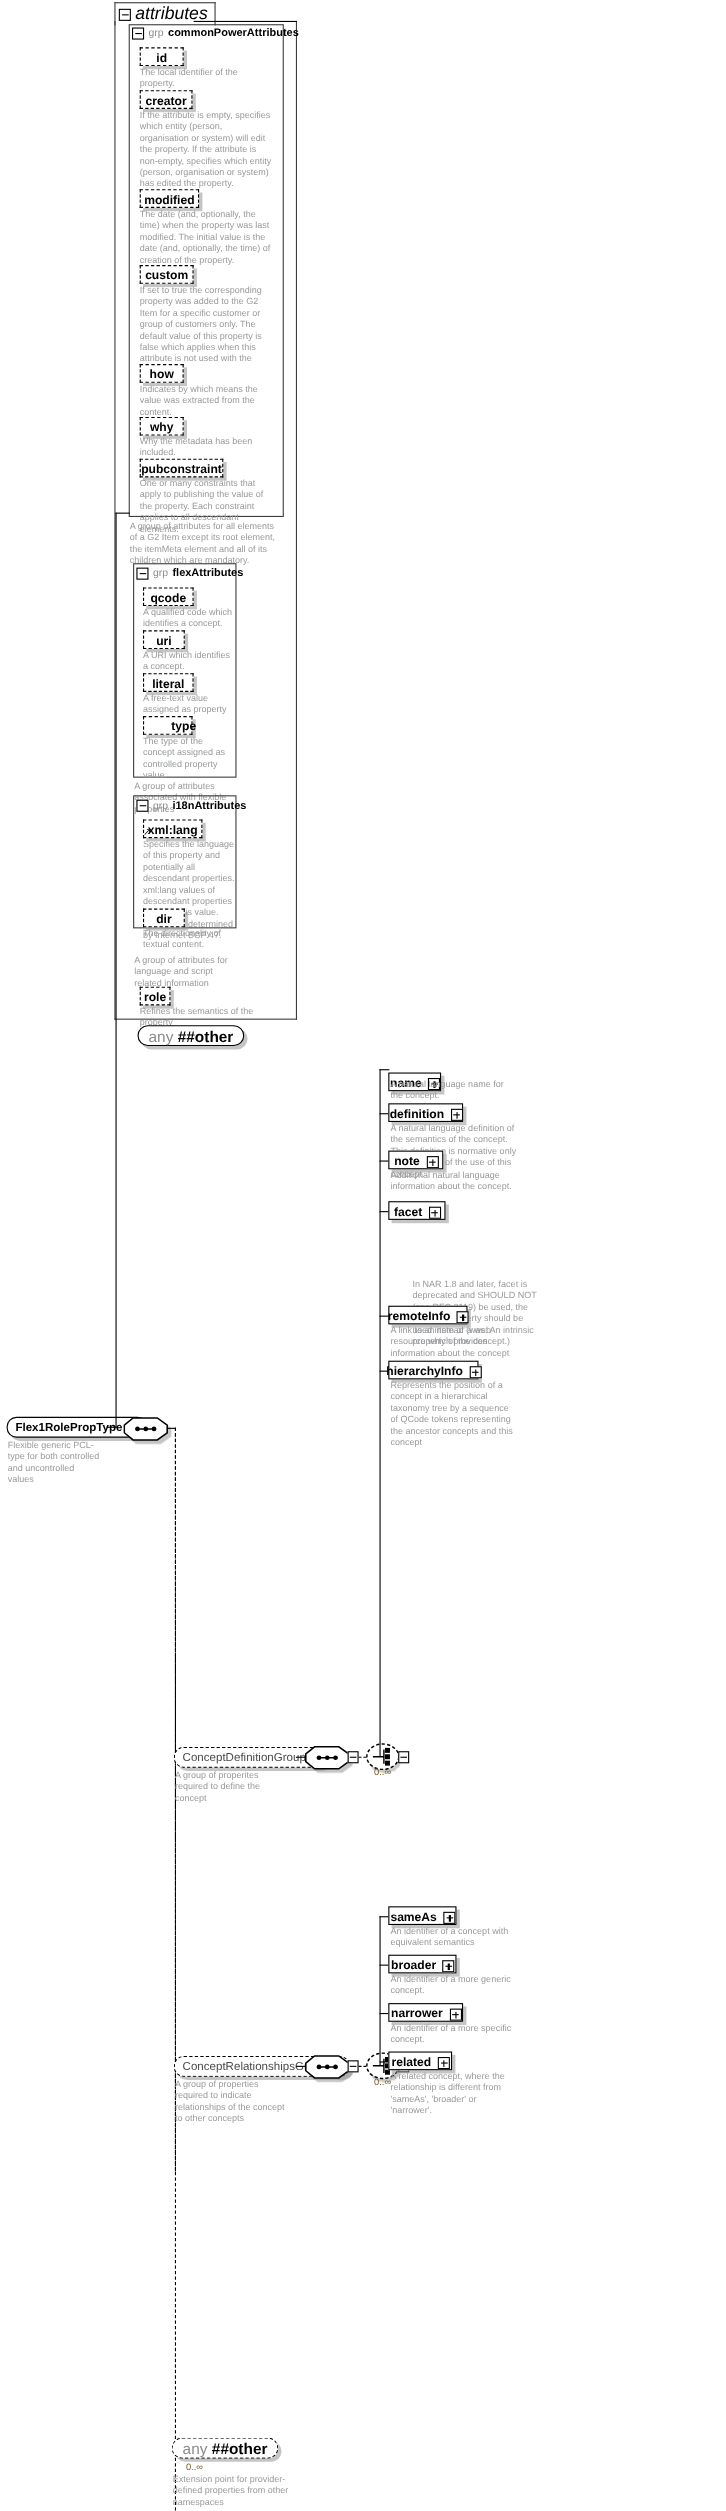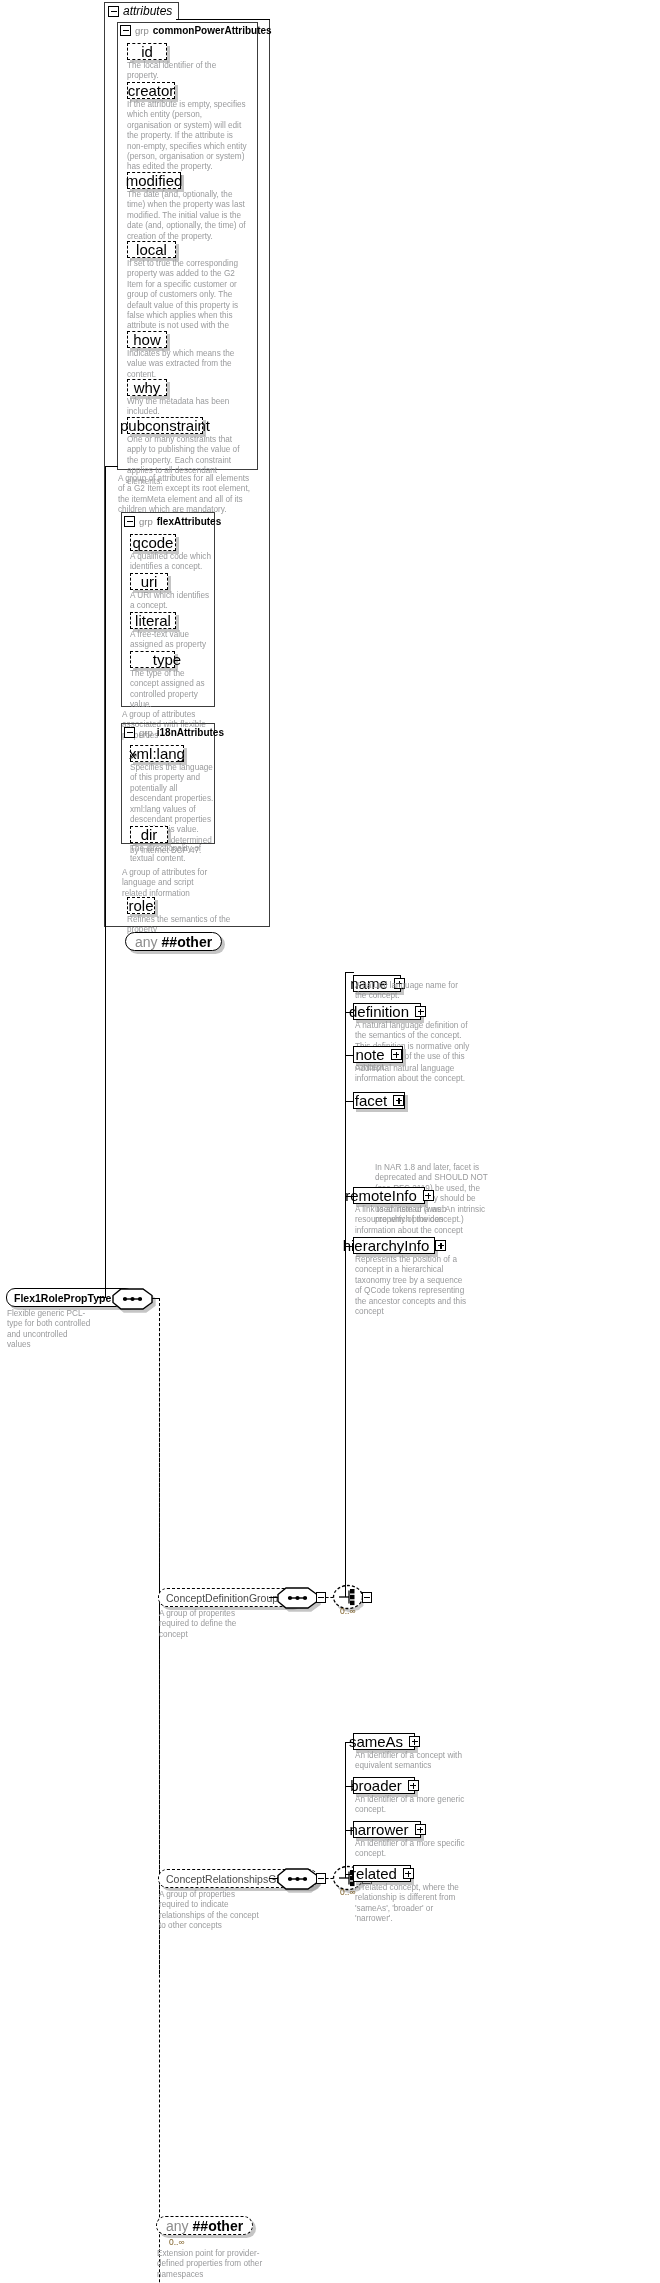--- a/index.html
+++ b/index.html
@@ -8,22 +8,22 @@
     width:660px; height:2283px; position:relative;
     font-family:"Liberation Sans", sans-serif;
     -webkit-font-smoothing:none;
   }
   .canvas { position:absolute; left:0; top:0; width:660px; height:2283px; }
 
   
   .node {
     position:absolute;
     background:#fff;
-    display:flex; align-items:center; justify-content:center;
-    font-size:15px; font-weight:normal; color:#000;
+    display:flex; align-items:flex-end; justify-content:center;
+    font-size:11px; font-weight:bold; color:#000;
     white-space:nowrap;
     box-shadow:3px 3px 0 0 rgba(150,150,150,.55);
   }
   
   .attr {
     border:1.5px dashed #000;
     height:17px;
     padding:0 7px;
   }
   
@@ -123,21 +123,21 @@
     position:absolute; width:0; border-left:1.2px dashed #000;
   }
   .hdash {
     position:absolute; height:0; border-top:1.2px dashed #000;
   }
 
   
   .tab {
     position:absolute;
     display:flex; align-items:center; gap:4px;
-    font-size:12px; font-style:italic; color:#000;
+    font-size:16px; font-style:italic; color:#000;
     background:#fff;
     padding:1px 6px 1px 3px;
     border:1.1px solid #3c3c3c;
     border-bottom:none;
     white-space:nowrap;
   }
   .seqwrap {
     position:absolute; width:40px; height:22px;
     filter:drop-shadow(3px 3px 0 rgba(150,150,150,.55));
   }
@@ -195,21 +195,21 @@
     <span>creator</span>
   </div>
   <div class="ann" style="left:127px; top:100px; width:120px;">If the attribute is empty, specifies which entity (person, organisation or system) will edit the property. If the attribute is non-empty, specifies which entity (person, organisation or system) has edited the property.</div>
 
   <div class="node attr" style="left:127px; top:172px; width:54px;">
     <span>modified</span>
   </div>
   <div class="ann" style="left:127px; top:190px; width:120px;">The date (and, optionally, the time) when the property was last modified. The initial value is the date (and, optionally, the time) of creation of the property.</div>
 
   <div class="node attr" style="left:127px; top:241px; width:49px;">
-    <span>local</span>
+    <span>custom</span>
   </div>
   <div class="ann" style="left:127px; top:259px; width:120px;">If set to true the corresponding property was added to the G2 Item for a specific customer or group of customers only. The default value of this property is false which applies when this attribute is not used with the property.</div>
 
   <div class="node attr" style="left:127px; top:331px; width:40px;">
     <span>how</span>
   </div>
   <div class="ann" style="left:127px; top:349px; width:120px;">Indicates by which means the value was extracted from the content.</div>
 
   <div class="node attr" style="left:127px; top:379px; width:40px;">
     <span>why</span>

